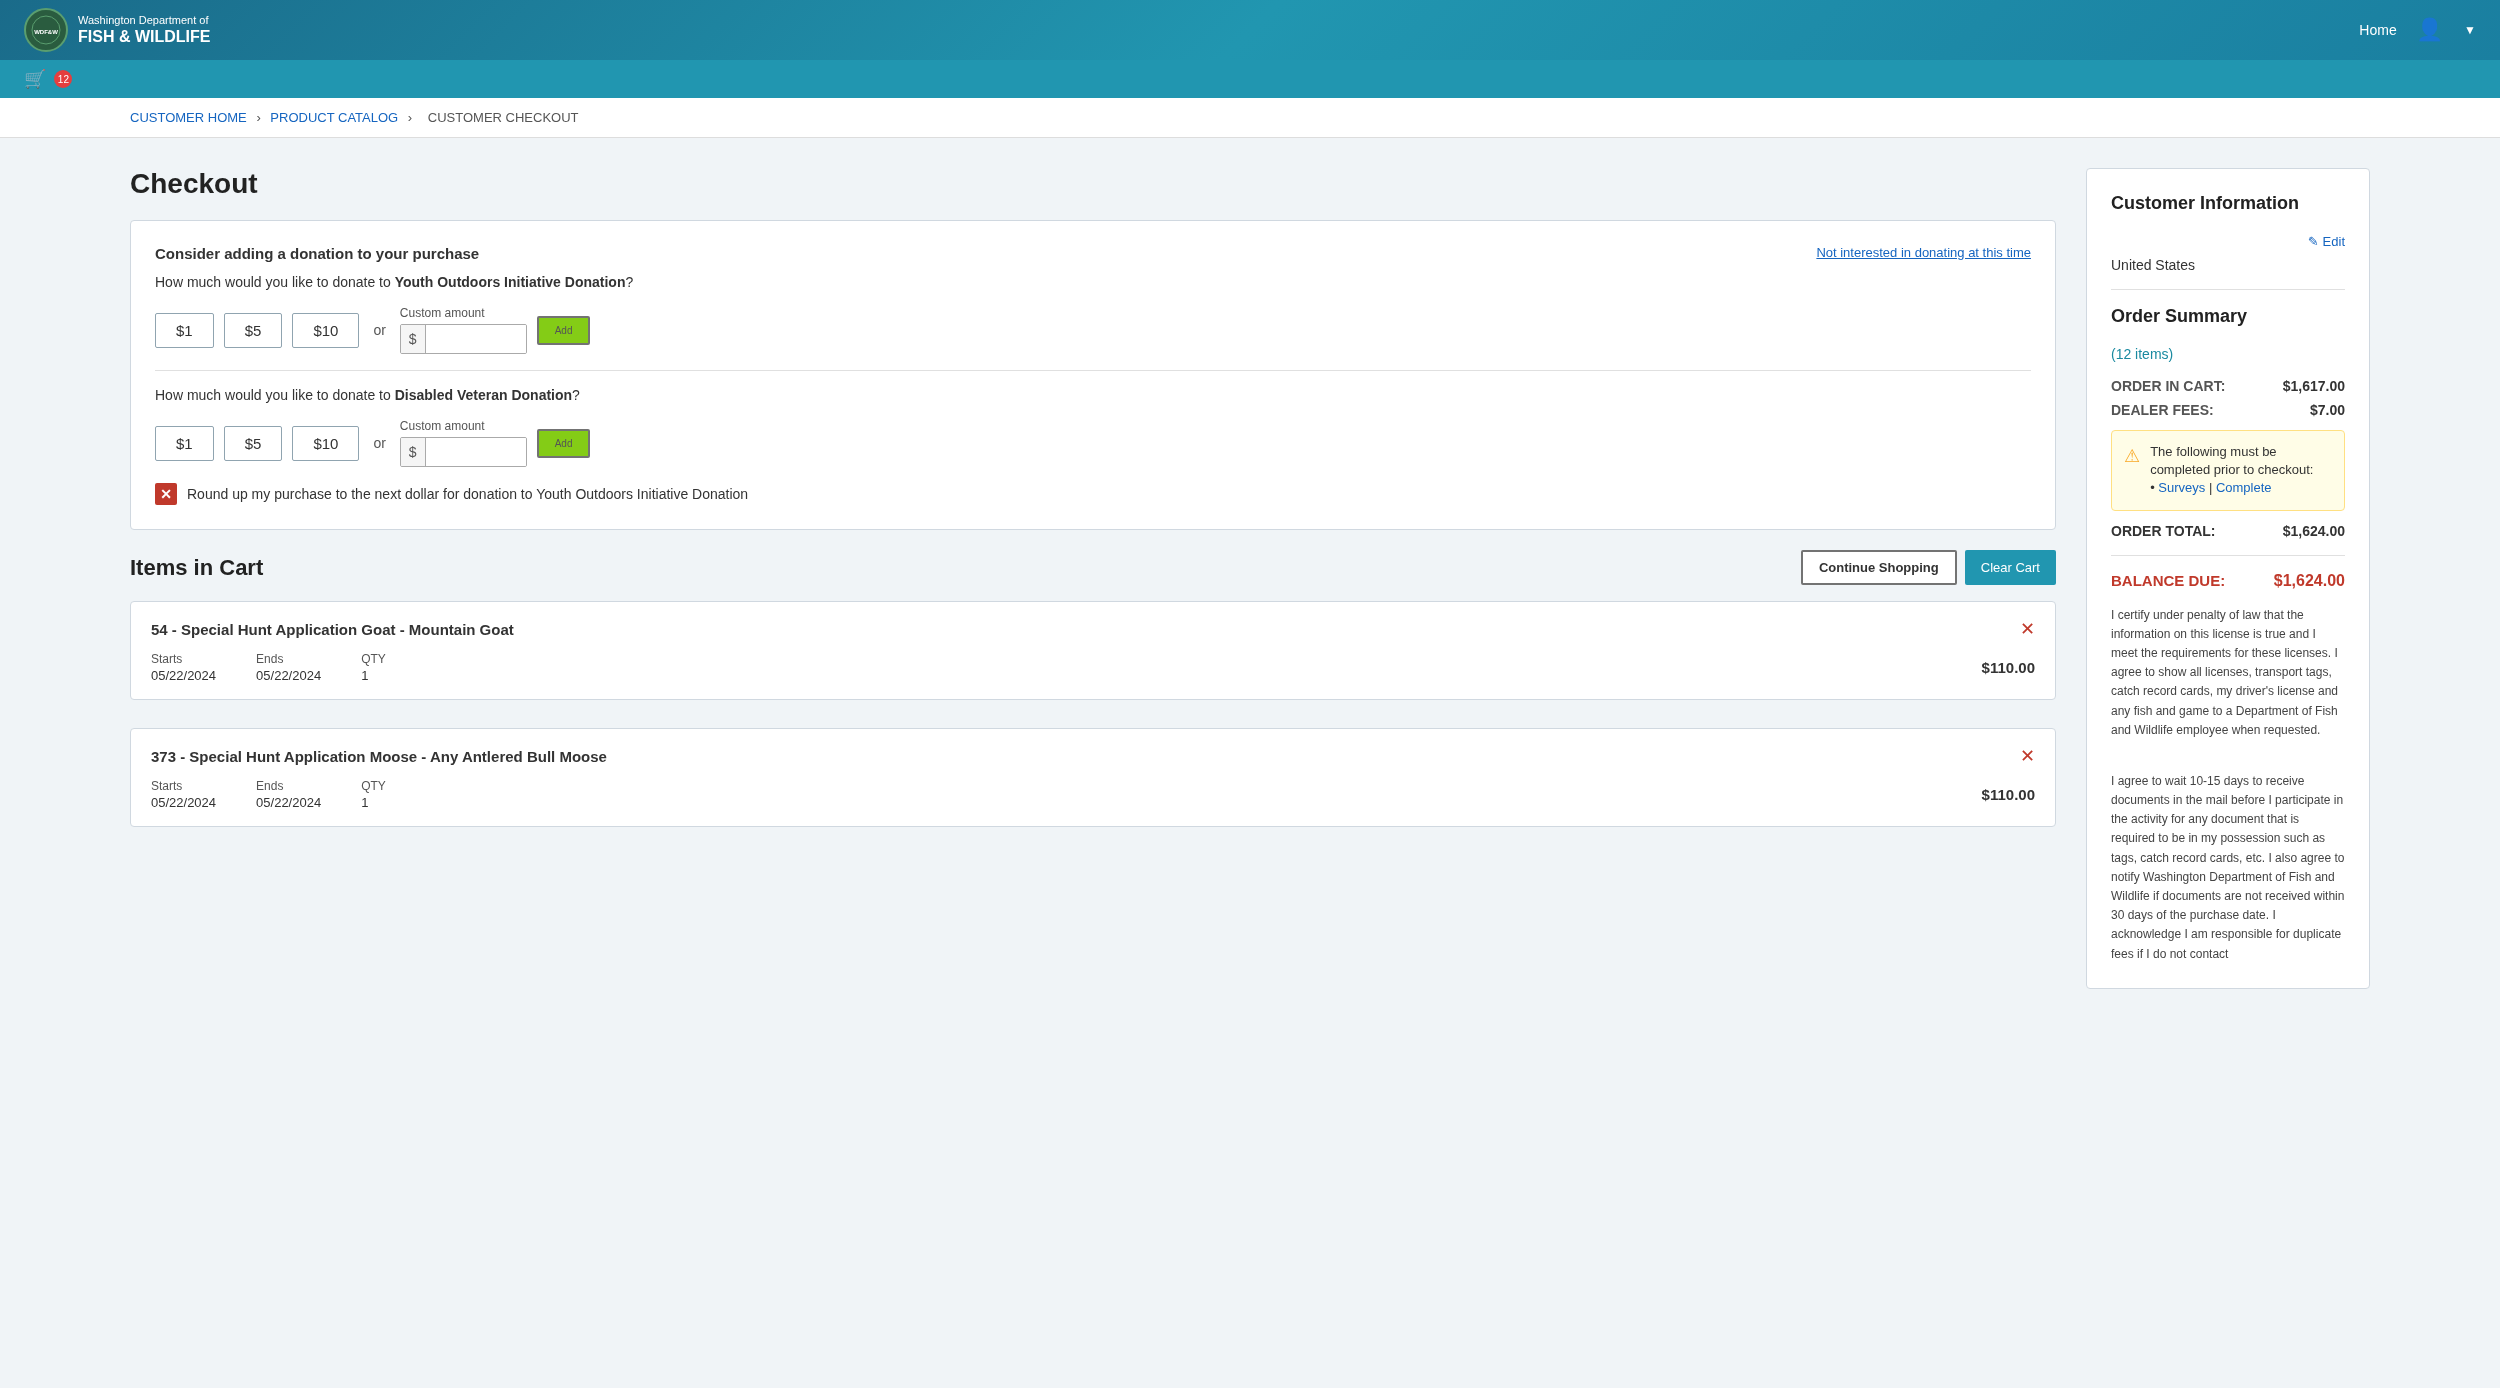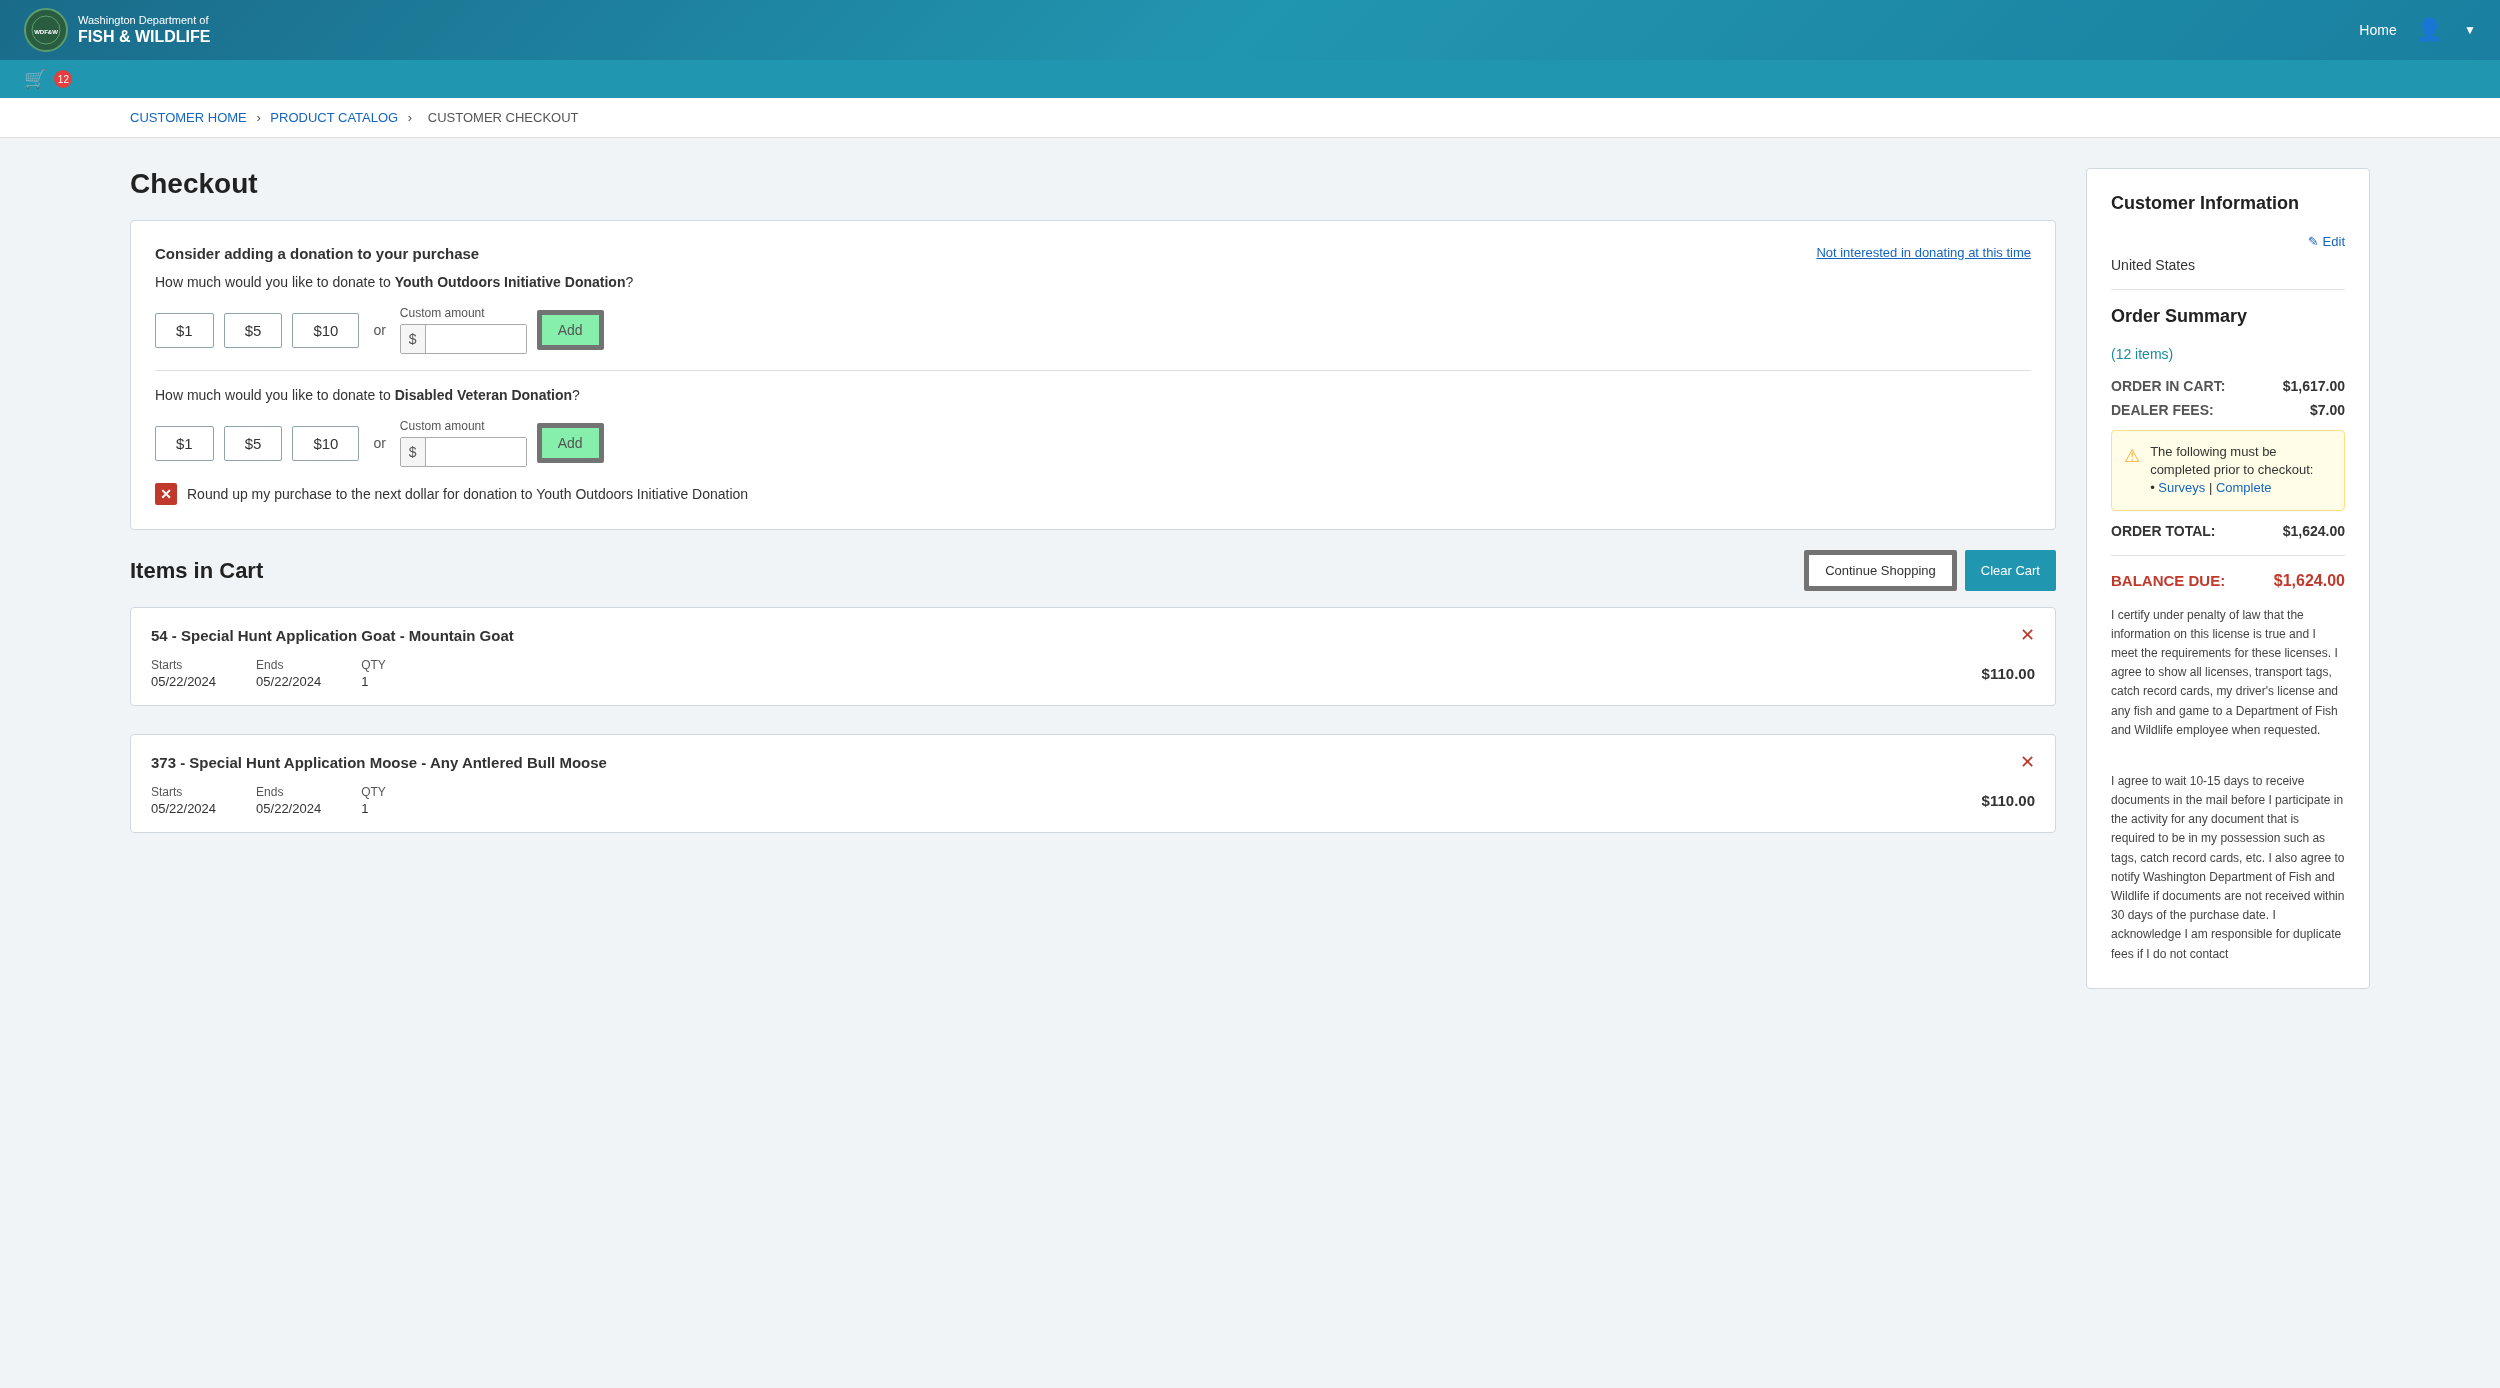--- a/index.html
+++ b/index.html
@@ -152,26 +152,26 @@
     }
     .custom-input {
       border: none;
       padding: 6px 8px;
       width: 100px;
       font-size: 14px;
       outline: none;
     }
     .add-btn {
       padding: 7px 16px;
-      background: #86efac;
+      background: #84cc16;
       color: #555;
-      border: 5px solid #737373;
+      border: 2px solid #737373;
       border-radius: 2px;
       cursor: pointer;
-      font-size: 14px;
+      font-size: 10px;
     }
 
     .donation-divider { border: none; border-top: 1px solid #e0e0e0; margin: 16px 0; }
 
     
     .roundup-row {
       display: flex;
       align-items: center;
       gap: 10px;
       margin-top: 16px;
@@ -194,26 +194,27 @@
     .items-header {
       display: flex;
       justify-content: space-between;
       align-items: center;
       margin-bottom: 16px;
     }
     .items-title { font-size: 22px; font-weight: bold; color: #222; }
     .items-actions { display: flex; gap: 8px; }
     .continue-btn {
       padding: 8px 16px;
-      border: 5px solid #737373;
+      border: 2px solid #737373;
       background: white;
       color: #333;
       border-radius: 2px;
       cursor: pointer;
       font-size: 13px;
+      font-weight: bold;
     }
     .clear-btn {
       padding: 8px 16px;
       background: #2196b0;
       color: white;
       border: none;
       border-radius: 2px;
       cursor: pointer;
       font-size: 13px;
     }

